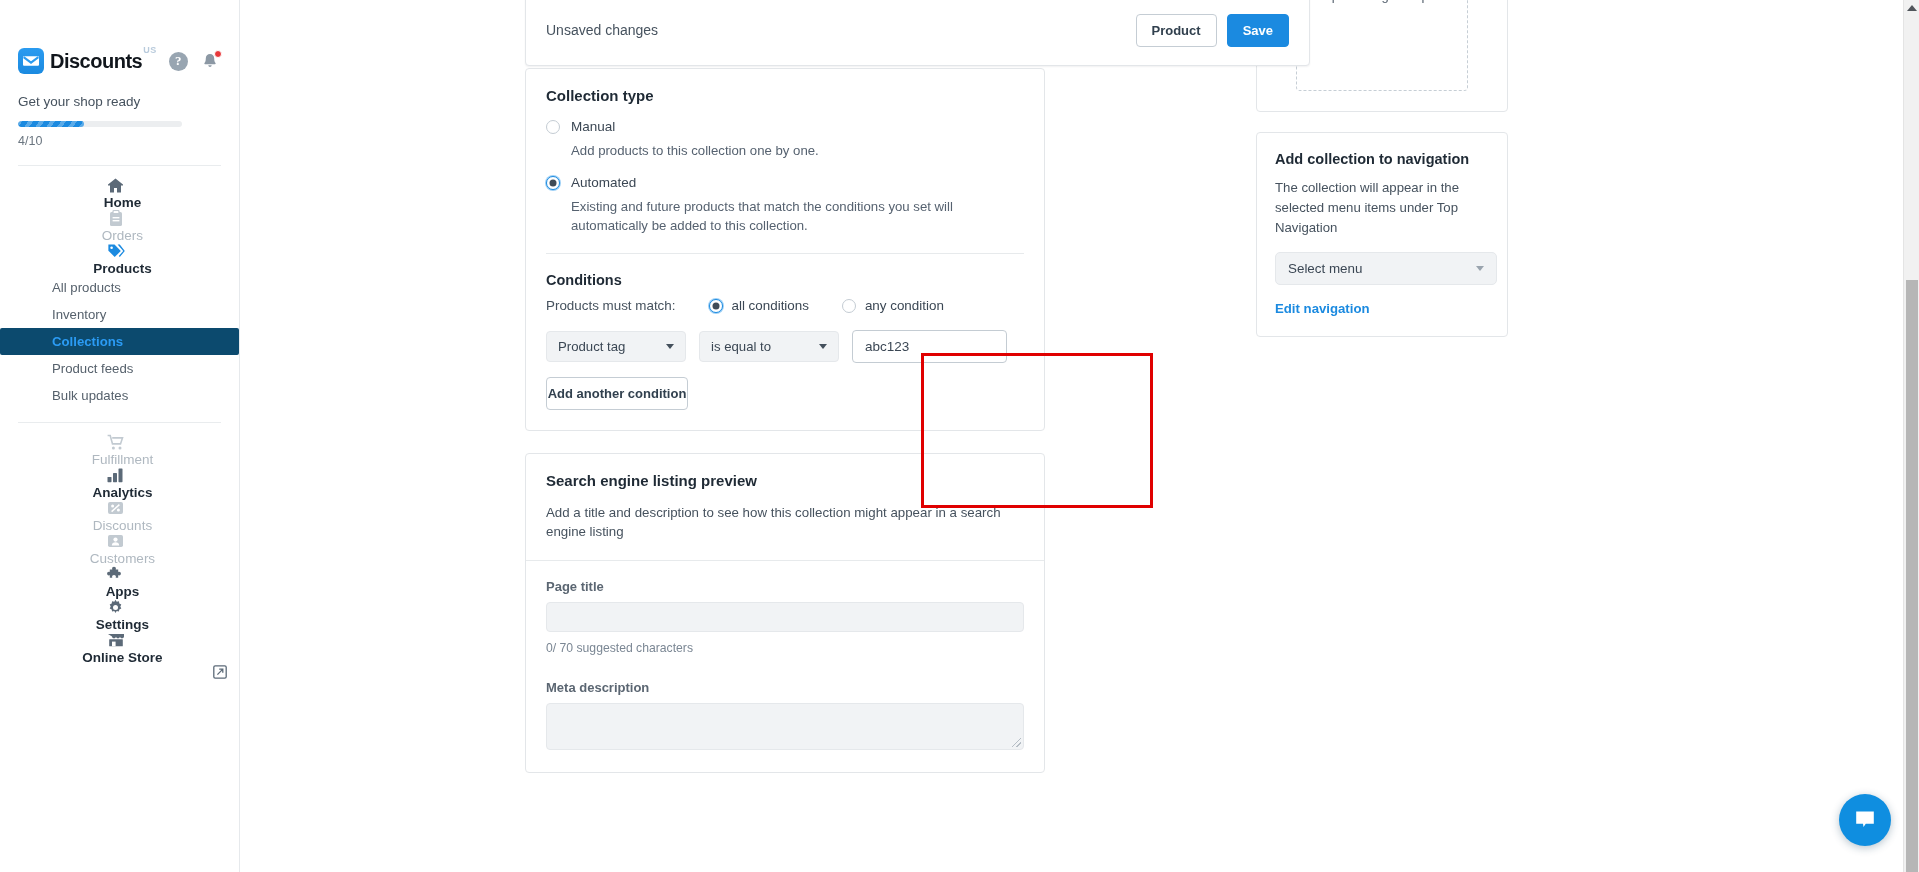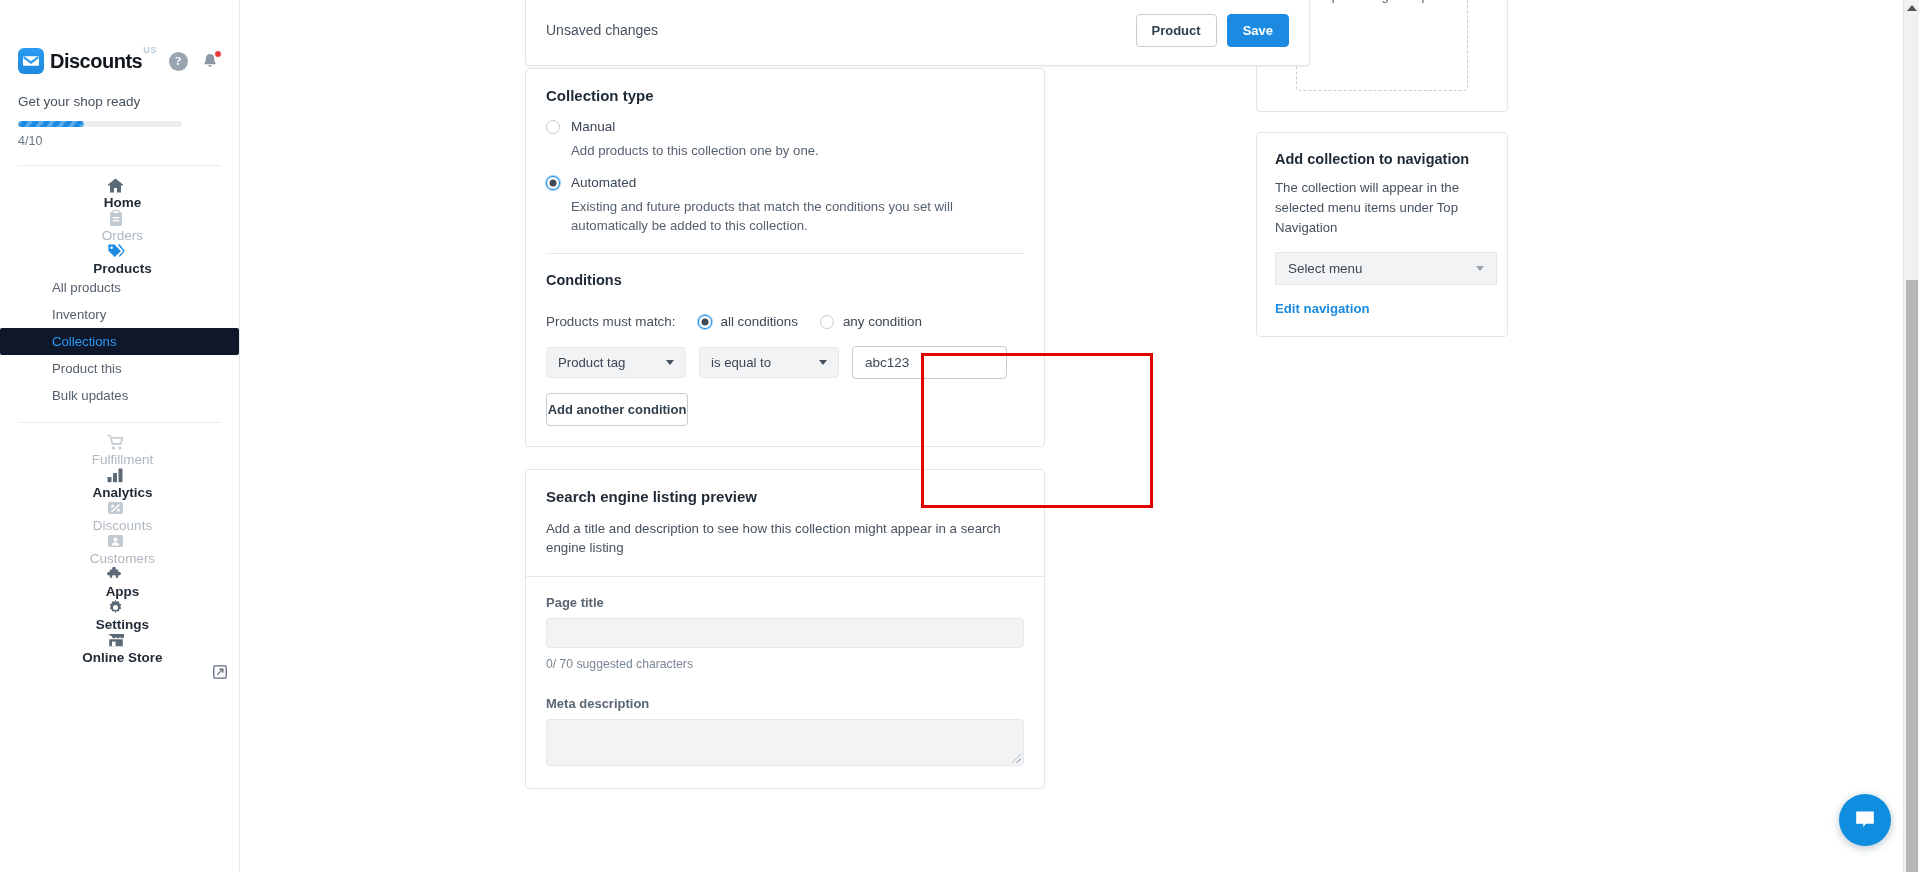--- a/index.html
+++ b/index.html
@@ -81,21 +81,21 @@
   .nav-item.dim { color: #afb8c0; }
   .nav-item.dim .ico svg { fill: #c2cad1; }
   .nav-item.strong { font-weight: bold; color: #1f2a35; }
   .nav-item .ico svg { fill: #5c6a78; display:block; }
   .nav-item.products .ico svg { fill: #1b8ae0; }
   .sub-item {
     display: flex; align-items: center;
     height: 27px; padding-left: 52px;
     font-size: 13.2px; color: #56616c; cursor: pointer;
   }
-  .sub-item.active { background: #0f172a; color: #2b9bf4; border-radius: 2px; margin-right: 0; }
+  .sub-item.active { background: #0c4a6e; color: #2b9bf4; border-radius: 2px; margin-right: 0; font-weight: bold; }
   .nav-gap { height: 9px; }
   .ext-ico { margin-left: auto; display:flex; align-items:center; }
 
   
   .content {
     flex: 1 1 auto; height: 872px; position: relative;
     background: #ffffff; overflow: hidden;
   }
   .card {
     background: #ffffff;
@@ -148,21 +148,21 @@
     width: 7px; height: 7px; border-radius: 50%; background: #3f4b57;
   }
   .radio-label { font-size: 13.5px; color: #3b4754; margin-left: 11px; }
   .radio-help {
     font-size: 13.2px; color: #566270; margin-left: 25px; margin-top: 7px;
     line-height: 1.45; max-width: 455px;
   }
   .divider { height: 1px; background: #e7eaec; margin: 18px 0 0 0; }
 
   .cond-title { font-size: 14.5px; font-weight: bold; color: #1f2a35; margin-top: 18px; }
-  .match-row { display: flex; margin-top: 26px; gap: 0; }
+  .match-row { display: flex; margin-top: 10px; gap: 11px; }
   .match-label { font-size: 13.4px; color: #46525e; }
   .match-opt { display: flex; align-items: center; margin-left: 22px; }
   .match-opt .radio-label { margin-left: 9px; font-size: 13.4px; }
 
   .cond-row { display: flex; align-items: center; margin-top: 17px; gap: 13px; }
   .select {
     height: 31px; border-radius: 4px; background: #f1f3f5;
     border: 1px solid #e5e8eb;
     display: flex; align-items: center; padding: 0 11px;
     font-size: 13.2px; color: #3b4754; cursor: pointer; position: relative;
@@ -215,21 +215,21 @@
     border: 1px dashed #c6ced5; border-radius: 4px;
     height: 110px; margin-top: 8px;
     display: flex; align-items: flex-start; justify-content: center;
     padding-top: 6px; width: 172px; margin-left: auto; margin-right: auto;
   }
   .dropzone-text { font-size: 13px; color: #56626f; }
   .nav-card { padding: 18px 10px 20px 18px; }
   .nav-card-title { font-size: 14.5px; font-weight: bold; color: #1f2a35; }
   .nav-card-desc { font-size: 13.2px; color: #46525e; margin-top: 11px; line-height: 1.5; }
   .menu-select {
-    margin-top: 15px; height: 33px; border-radius: 0;
+    margin-top: 15px; height: 33px; border-radius: 5px;
     background: #f1f3f5; border: 1px solid #e5e8eb;
     display: flex; align-items: center; padding: 0 12px;
     font-size: 13.4px; color: #3b4754; cursor: pointer;
   }
   .menu-select .caret {
     width: 0; height: 0; margin-left: auto;
     border-left: 4.5px solid transparent; border-right: 4.5px solid transparent;
     border-top: 5.5px solid #9aa4ae;
   }
   .edit-nav-link {
@@ -346,21 +346,21 @@
       <div class="sub-item">
         <span>All products</span>
       </div>
       <div class="sub-item">
         <span>Inventory</span>
       </div>
       <div class="sub-item active">
         <span>Collections</span>
       </div>
       <div class="sub-item">
-        <span>Product this</span>
+        <span>Product feeds</span>
       </div>
       <div class="sub-item">
         <span>Bulk updates</span>
       </div>
 
       <div class="nav-sep" style="margin-top:13px;"></div>
       <div class="nav-gap"></div>
 
       <div class="nav-item dim">
         <span class="ico">

